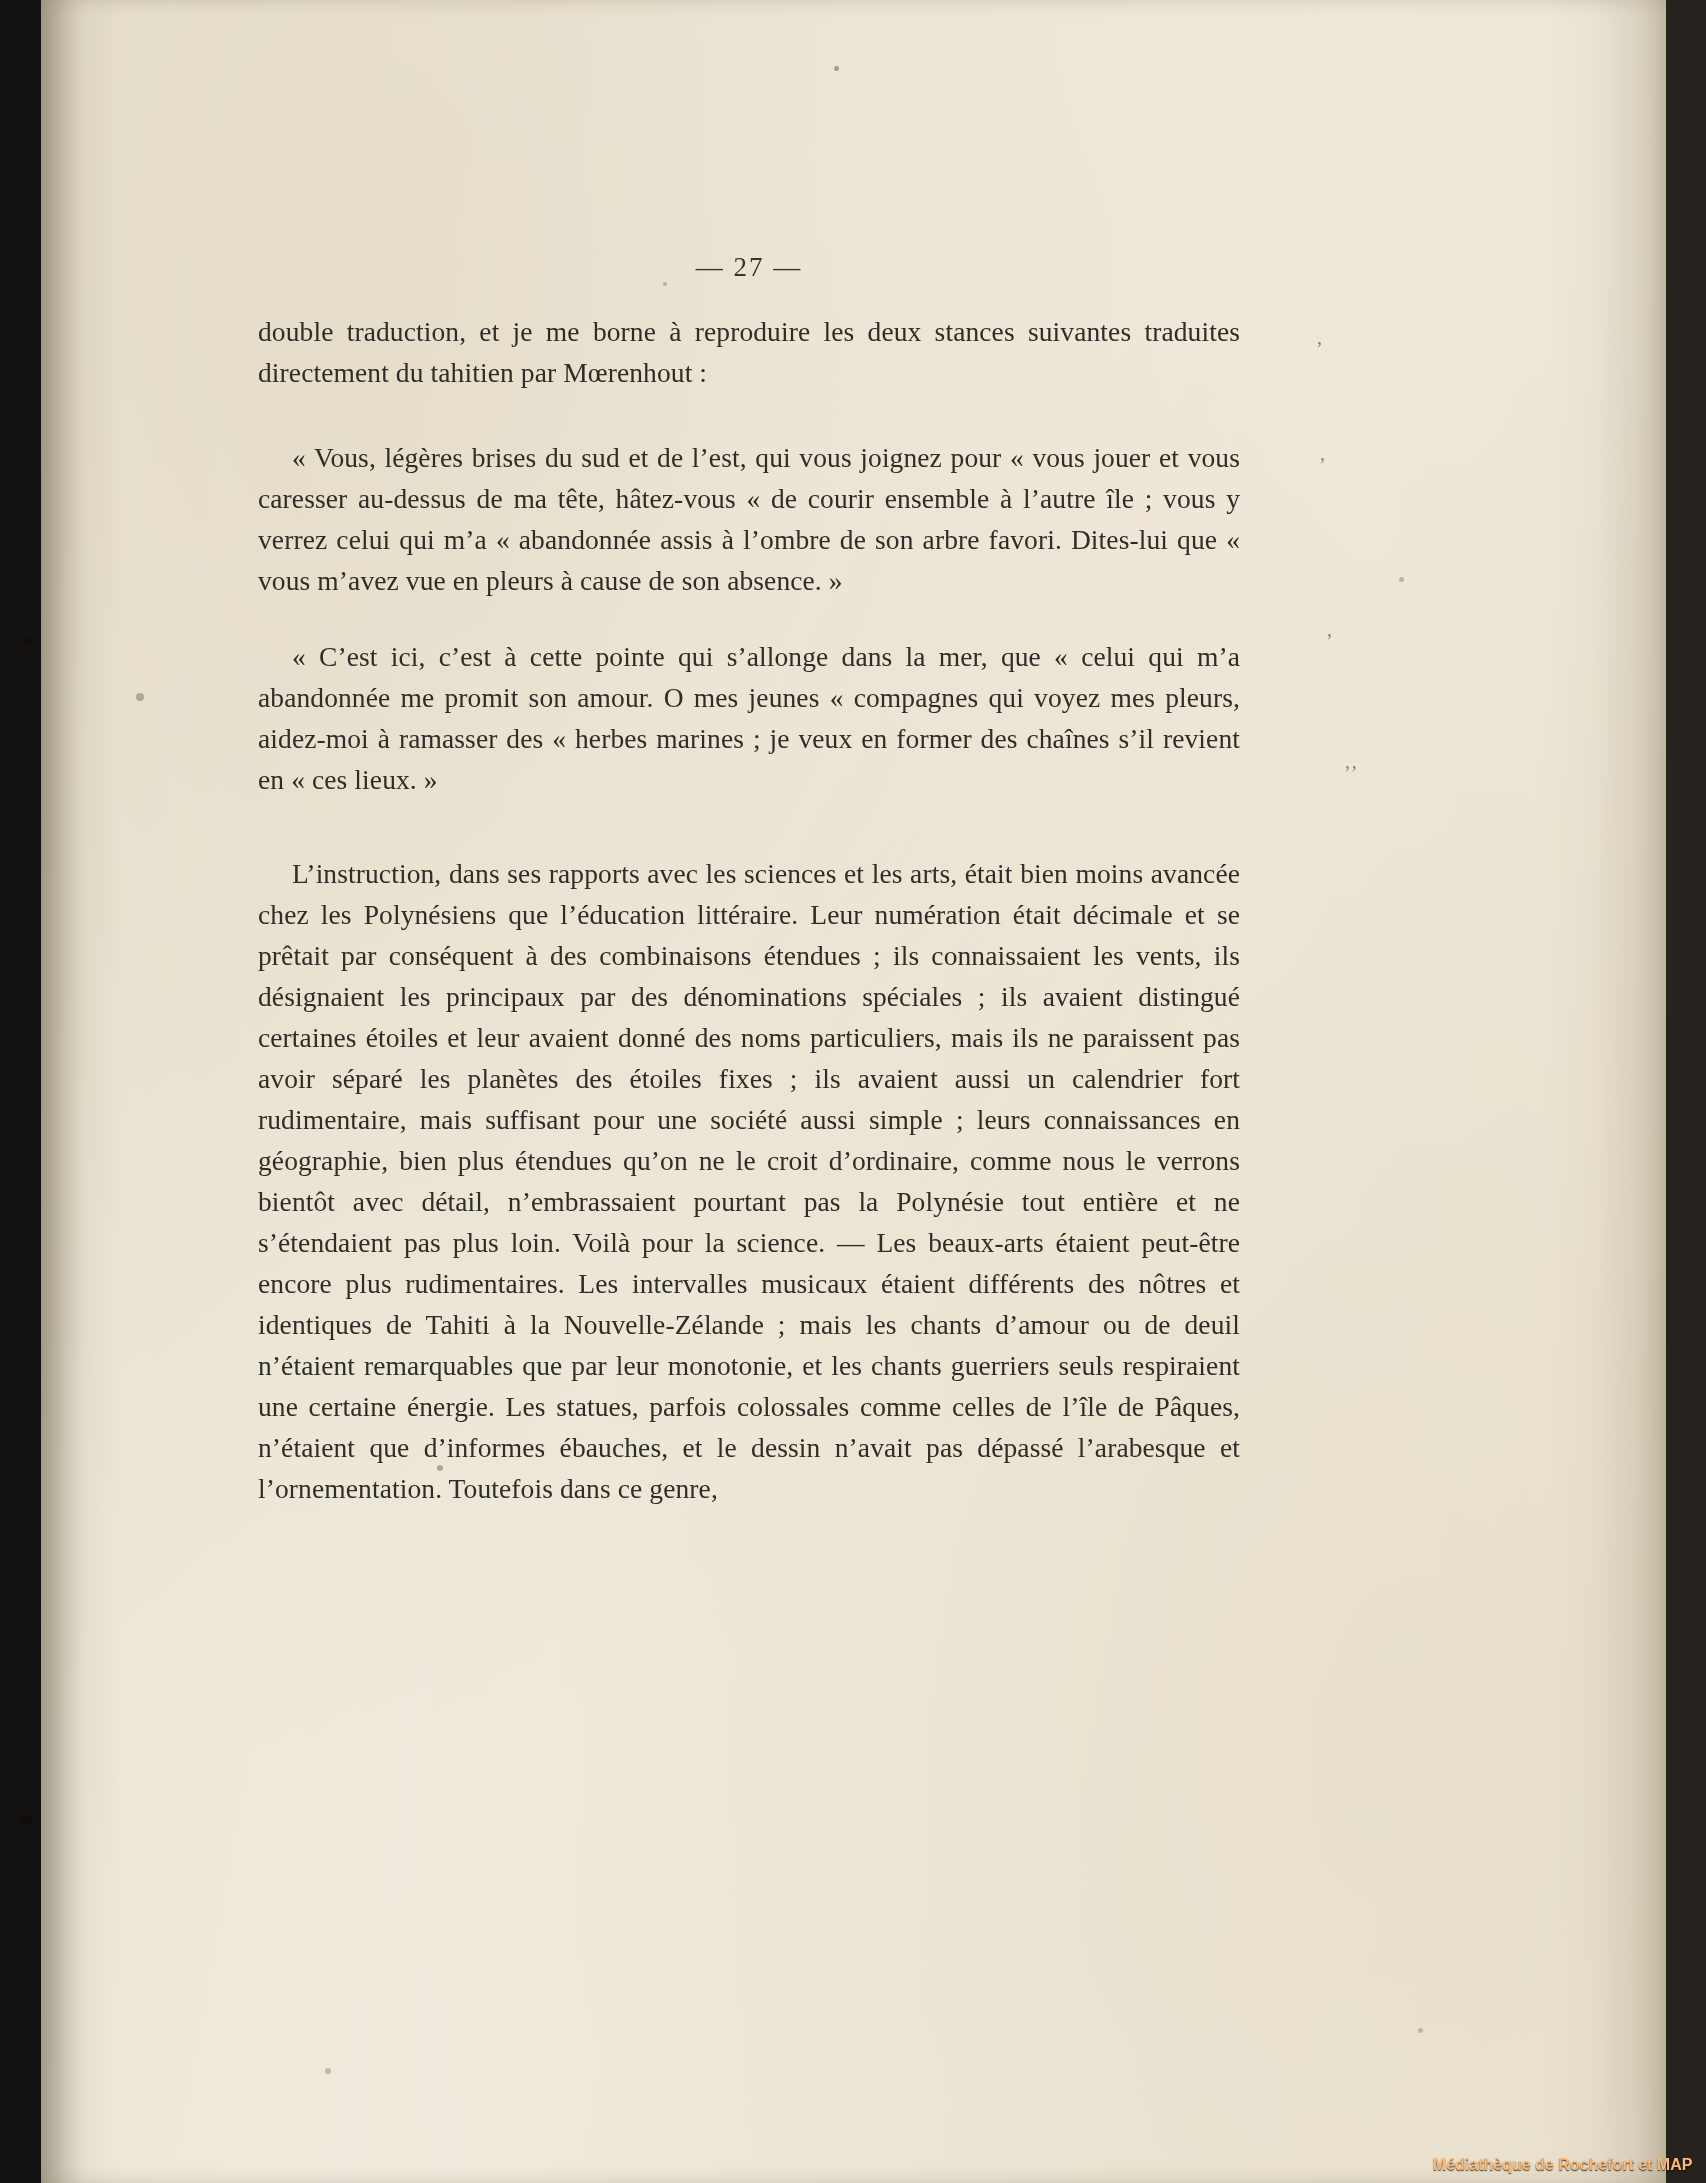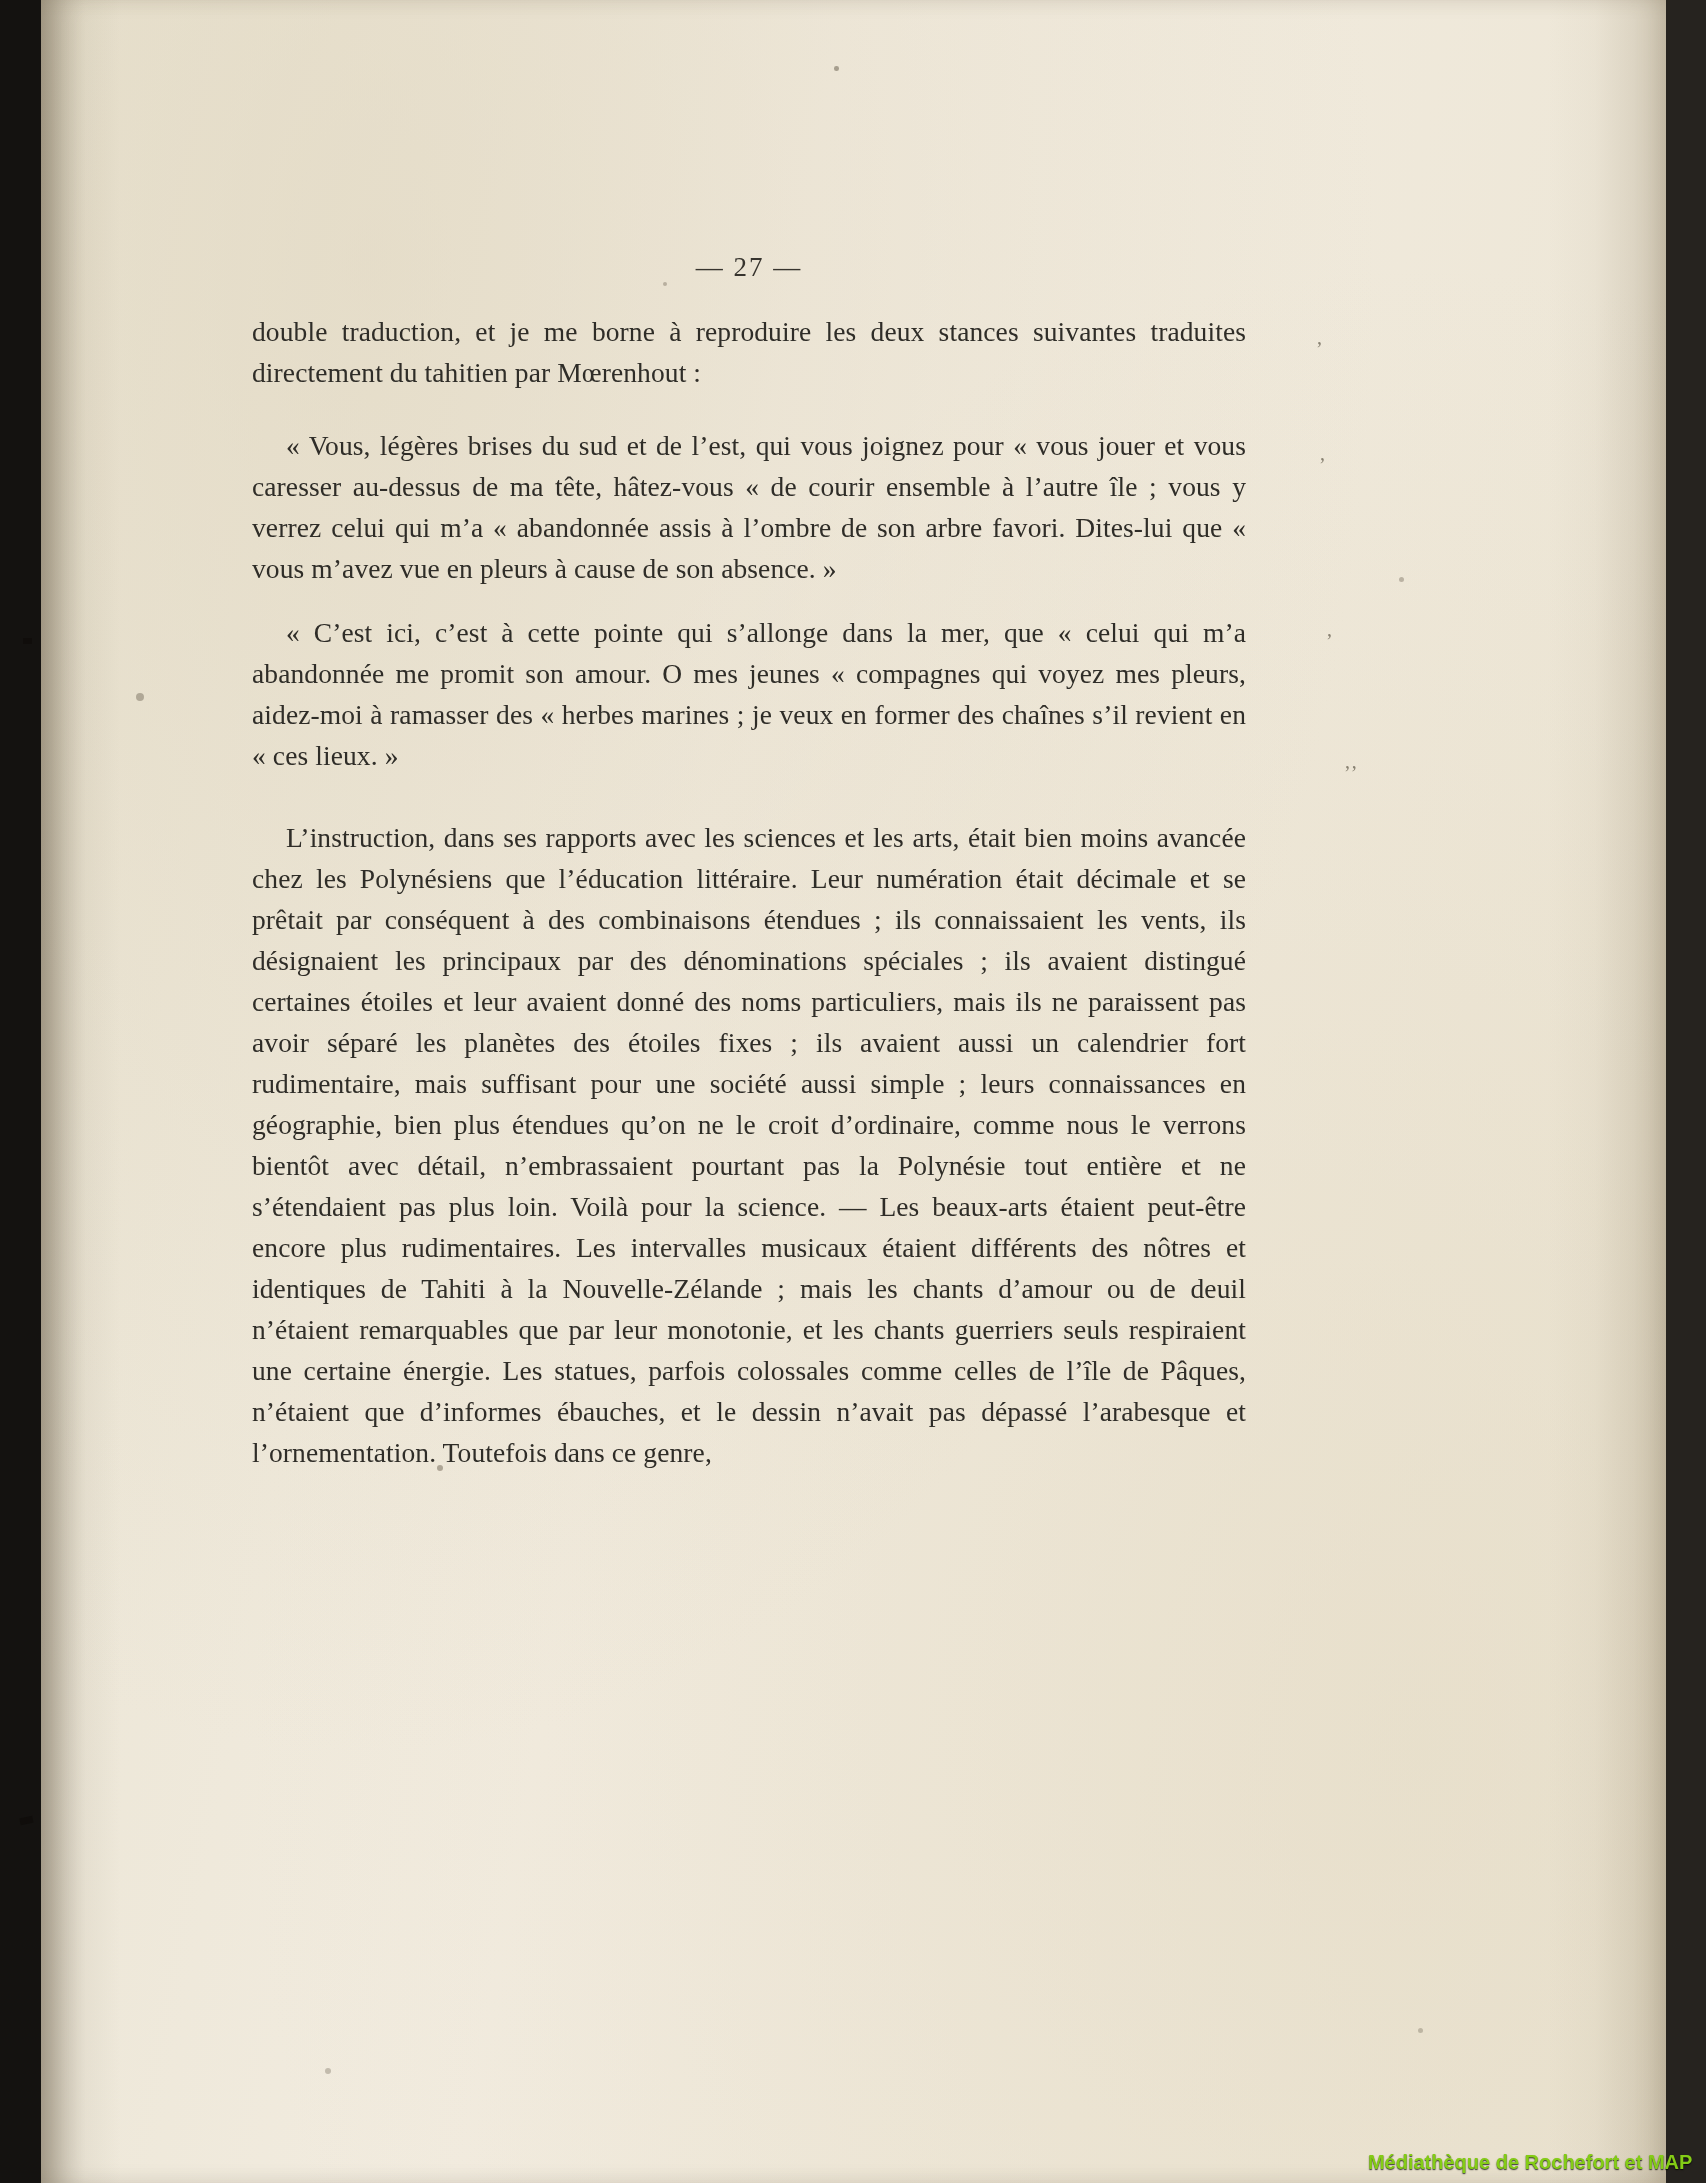--- a/index.html
+++ b/index.html
@@ -66,21 +66,21 @@
     width: 994px;
   }
   .folio {
     text-align: center;
     font-size: 27px;
     letter-spacing: 2px;
     color: #37342e;
     margin-bottom: 28px;
   }
   p {
-    margin: 0;
+    margin: 6px;
     font-size: 27.5px;
     line-height: 41px;
     color: #2f2d28;
     text-align: justify;
     text-justify: inter-word;
     letter-spacing: 0.1px;
   }
   p.head {
     text-indent: 0;
   }
@@ -108,23 +108,23 @@
     font-family: "Liberation Serif", serif;
     opacity: 0.8;
   }
   
   #credit {
     position: absolute;
     right: 0;
     bottom: 0;
     padding: 6.6px 14.6px 9.3px 14.6px;
     font-family: "Liberation Sans", sans-serif;
-    font-size: 20px;
+    font-size: 16px;
     font-weight: bold;
-    color: #84cc16;
+    color: #fdba74;
     background: rgba(30,28,25,0.0);
     text-shadow: 0 0.7px 1.3px rgba(0,0,0,0.8);
   }
   
   .nick {
     position: absolute;
     background: #0f0d0b;
     opacity: 0.85;
   }
 </style>

